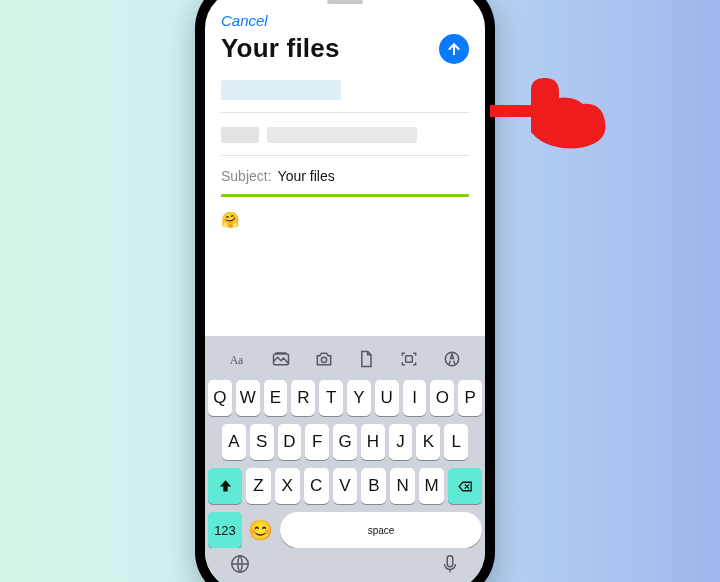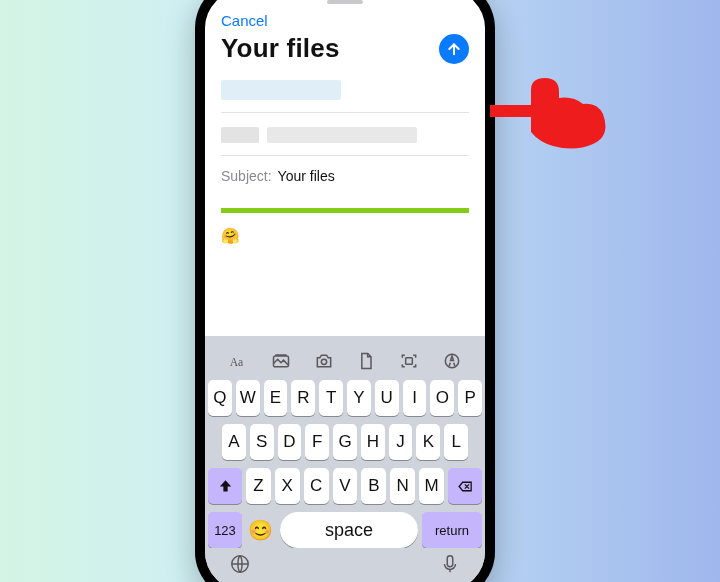--- a/index.html
+++ b/index.html
@@ -24,21 +24,21 @@
       overflow: hidden; position: relative;
       display: flex; flex-direction: column;
     }
 
     
     .sheet-bar { display:flex; justify-content:center; padding-top:10px; }
     .grabber { width:36px; height:4px; background:#c9c9cc; border-radius:2px; }
 
     
     .header { display:flex; align-items:flex-start; padding:8px 16px 4px 16px; position: relative; }
-    .cancel { color:#0a7aff; font-size:15px; }
+    .cancel { color:#0a7aff; font-size:15px;font-style:italic; }
     .title-row { display:flex; align-items:center; justify-content:space-between; padding:0 16px 10px 16px; }
     .title { font-size:26px; font-weight:700; color:#111; letter-spacing:.2px; }
     .send-btn {
       width:30px; height:30px; border-radius:50%;
       background:#0a7aff; display:flex; align-items:center; justify-content:center;
     }
     .send-btn svg { width:16px; height:16px; }
 
     
     .compose { flex:1; padding:0 16px; }
@@ -48,57 +48,57 @@
       background:#e0eef8; border-radius:2px;
     }
     .redacted-sep { height:14px; }
     .redacted-line2 {
       display:flex; gap:8px; align-items:center;
     }
     .blk-a{width:38px;height:16px;background:#e3e3e3;border-radius:2px;}
     .blk-b{width:150px;height:16px;background:#e8e8e8;border-radius:2px;}
     .divider { height:1px;background:#e3e3e5;margin:12px 0 0 0; }
 
-    .subject-row { display:flex; gap:6px; padding:12px 0 24px 0; font-size:14px; border-bottom:5px solid #84cc16; }
+    .subject-row { display:flex; gap:6px; padding:12px 0 10px 0; font-size:14px; border-bottom:3px solid #84cc16; }
     .subject-label { color:#8a8a8e; }
     .subject-val { color:#111; }
 
     .body-text { padding:12px 0; font-size:14px; color:#111; line-height:1.4; }
     .sig-row { display:flex; align-items:center; gap:6px; margin-top:14px; }
     .sig-emoji { font-size:15px; }
     .sig-text { font-weight:700; font-size:14px; }
 
     
     .kb-accessory {
       background:#cfd3db; height:40px;
-      display:flex; align-items:flex-end; justify-content:space-around;
-      padding:4px 12px;
+      display:flex; align-items:flex-start; justify-content:space-around;
+      padding:12px 12px;
       text-decoration:underline;
     }
     .kb-acc-icon { color:#59595d; width:22px; height:22px; display:flex;align-items:center;justify-content:center; }
     .kb-acc-icon svg { width:20px; height:20px; }
 
     .keyboard {
       background:#cfd3db; padding:4px 3px 0 3px;
       display:flex; flex-direction:column; gap:8px;
     }
     .kb-row { display:flex; gap:4px; justify-content:center; }
     .key {
       flex:1; height:36px; background:#fff; border-radius:5px;
       box-shadow:0 1px 0 rgba(0,0,0,.35);
       display:flex; align-items:center; justify-content:center;
       font-size:17px; color:#111;
     }
     .kb-row.mid { padding:0 14px; }
-    .key.mod { background:#c4b5fd; }
+    .key.mod { background:#5eead4; }
     .key.shift svg, .key.backspace svg { width:17px; height:17px; }
     .kb-row.bot {}
     .key.num { flex:0 0 34px; font-size:13px; }
     .key.emoji { flex:0 0 30px; background:transparent; box-shadow:none; font-size:20px; }
-    .key.space { flex:1; font-size:18px;border-radius:18px; }
+    .key.space { flex:1; font-size:10px;border-radius:18px; }
     .key.return { flex:0 0 60px; font-size:13px; }
     .kb-footer {
       background:#cfd3db; height:42px;
       display:flex; justify-content:space-between; align-items:center;
       padding:0 24px 6px 24px;
     }
     .kb-footer svg{ width:22px; height:22px; color:#59595d; }
 
     
     .pointer {
@@ -232,21 +232,20 @@
           <svg viewBox="0 0 24 24" fill="none" stroke="#111" stroke-width="1.8">
               <path d="M8 6h12v12H8l-5-6z"></path>
               <path d="M11 9l6 6M17 9l-6 6"></path>
             </svg>
         </div>
       </div>
       <div class="kb-row bot">
         <div class="key mod num">123</div>
         <div class="key emoji">😊</div>
         <div class="key space">space</div>
-        <div class="key mod return">return</div>
       </div>
     </div>
 
     <div class="kb-footer">
       <span><svg viewBox="0 0 24 24" fill="none" stroke="currentColor" stroke-width="1.6">
             <circle cx="12" cy="12" r="9"></circle>
             <path d="M3 12h18M12 3c3 3 3 15 0 18M12 3c-3 3-3 15 0 18"></path>
           </svg></span>
       <span><svg viewBox="0 0 24 24" fill="none" stroke="currentColor" stroke-width="1.6">
             <rect x="9" y="3" width="6" height="12" rx="3"></rect>

